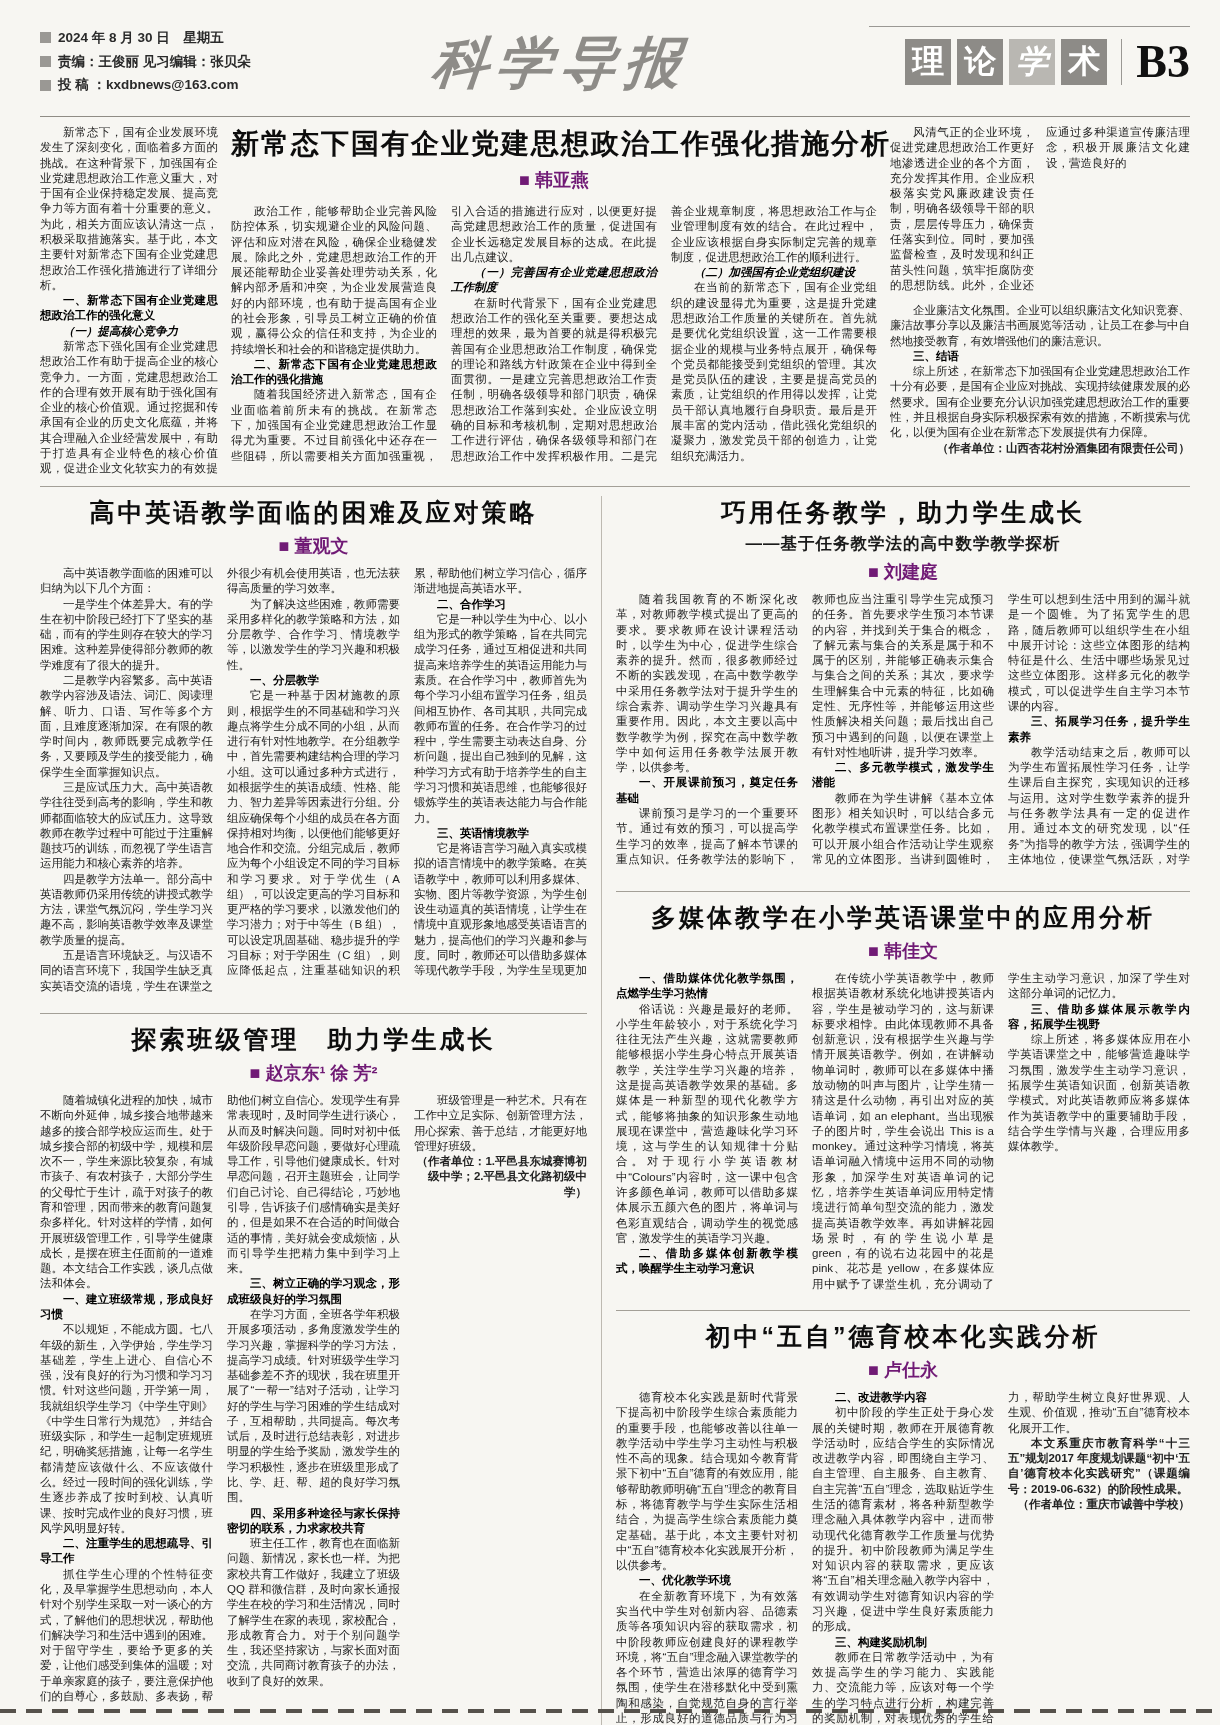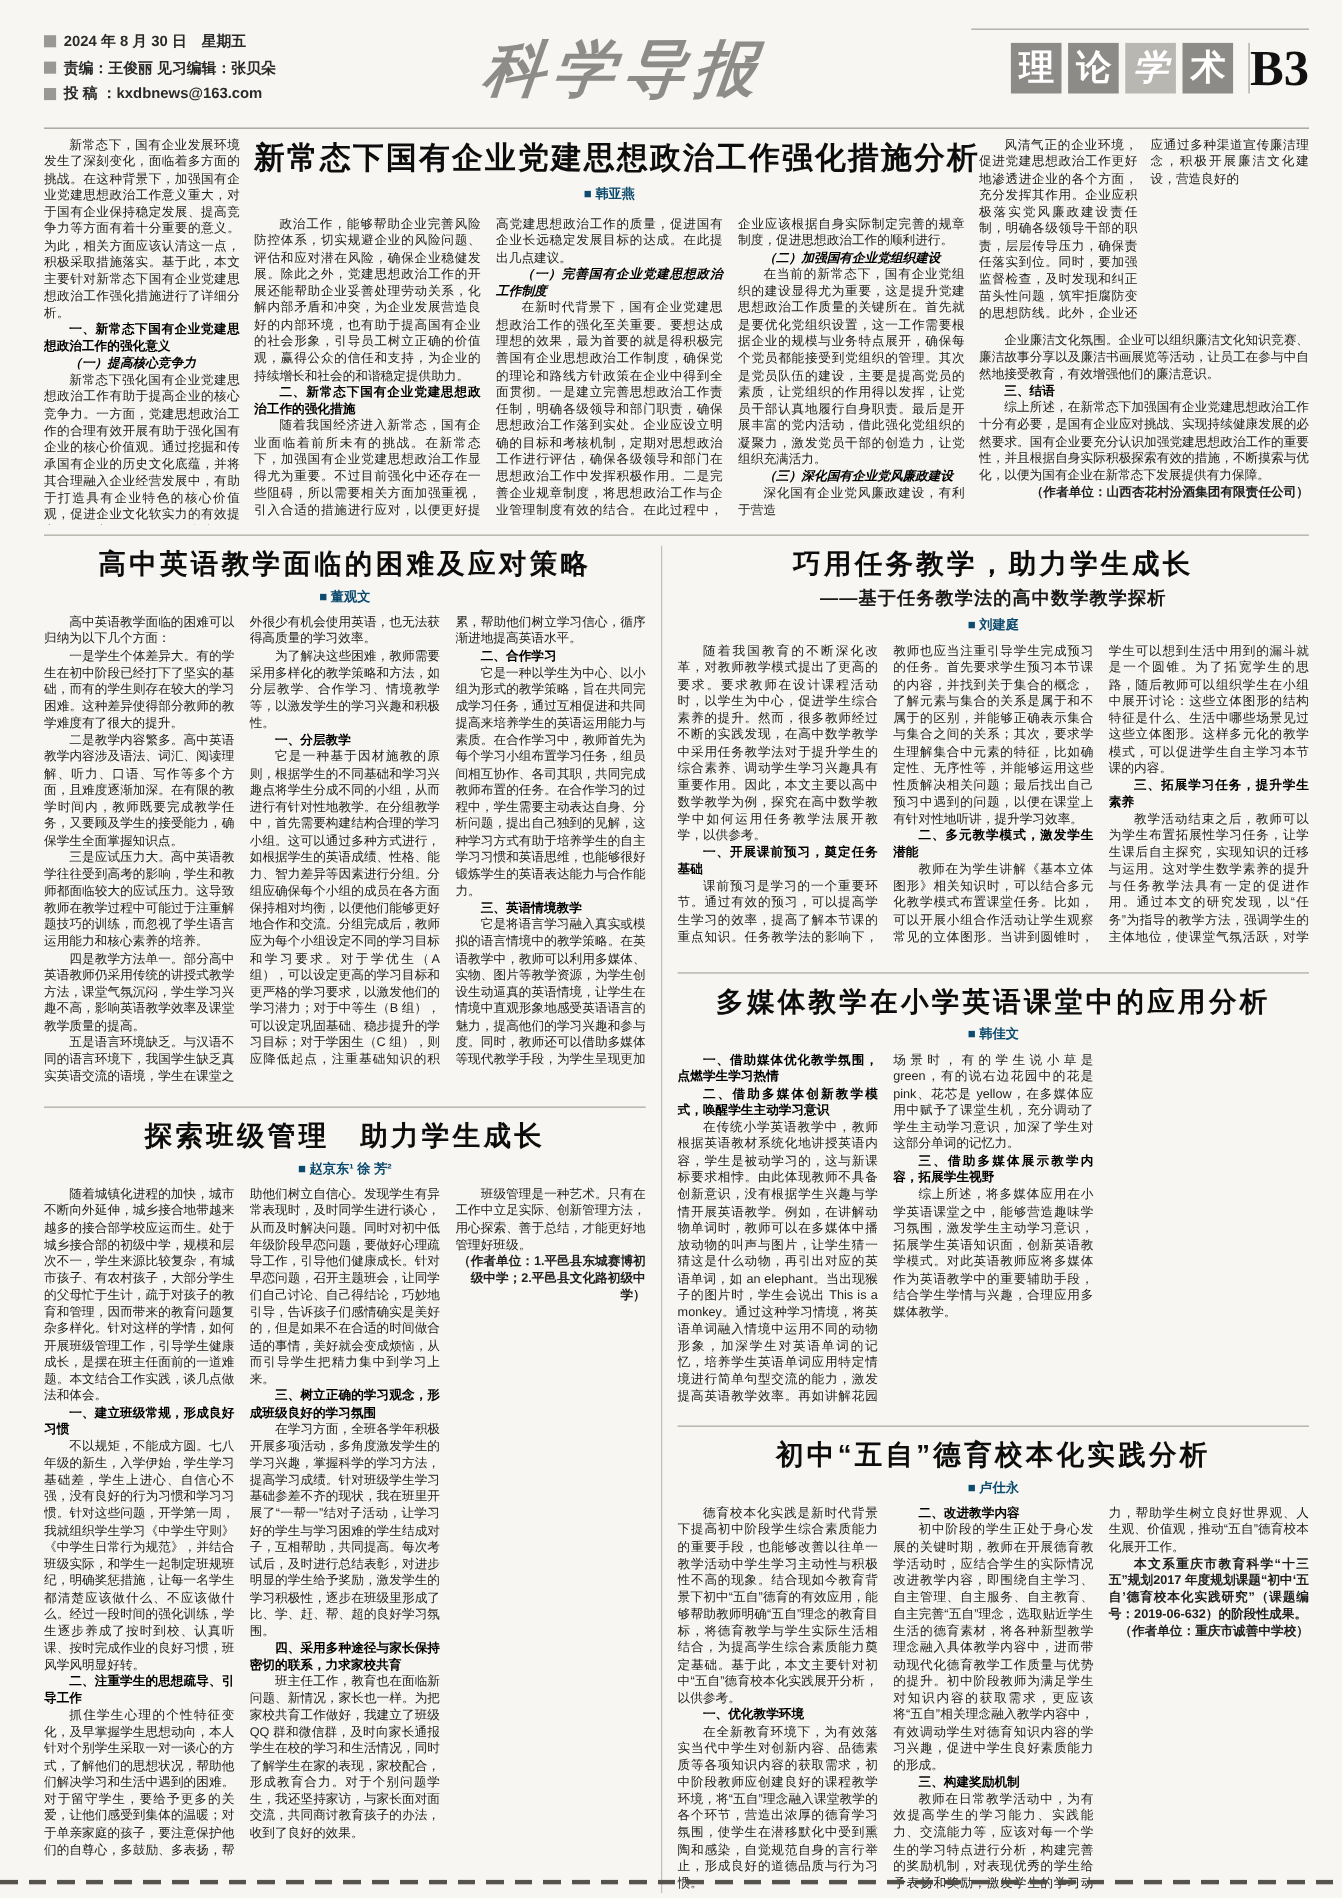--- a/index.html
+++ b/index.html
@@ -8,29 +8,29 @@
   .page{position:absolute;left:40px;top:26px;width:1150px}
   
   .hdr{display:flex;align-items:flex-start;justify-content:space-between;padding-bottom:8px;border-bottom:1px solid #8f8c85}
   .hdr-left{font-size:13.5px;font-weight:bold;line-height:1.75;color:#2a2a2a;white-space:nowrap}
   .hdr-left .row{display:flex;align-items:center}
   .sq{display:inline-block;width:11px;height:11px;background:#9a9894;margin-right:7px;flex:0 0 auto}
   .masthead{font-size:56px;font-weight:bold;font-style:italic;color:#8e8c88;letter-spacing:8px;transform:skewX(-6deg);padding-bottom:6px;white-space:nowrap}
   .hdr-right{display:flex;align-items:center;border-top:1px solid #9a9894;padding-top:12px;padding-left:30px}
   .badge{width:46px;height:46px;background:#8d8b87;color:#fff;font-size:32px;font-weight:bold;display:flex;align-items:center;justify-content:center;margin-left:6px}
   .badge.light{background:#b9b7b2;font-style:italic}
-  .pageno{font-family:"Liberation Serif",serif;font-size:46px;font-weight:bold;color:#111;margin-left:14px;border-left:1px solid #9a9894;padding-left:0;line-height:1}
+  .pageno{font-family:"Liberation Serif",serif;font-size:46px;font-weight:bold;color:#111;margin-left:14px;border-left:1px solid #9a9894;padding-left:14px;line-height:1}
   
   .p{font-size:11.5px;line-height:1.33;text-align:justify;text-indent:2em;color:#222}
   .p.h1{font-weight:bold;color:#000}
   .p.h2{font-weight:bold;font-style:italic;color:#000}
   .p.note{font-weight:bold}
   .p.attr{font-weight:bold;text-align:right;text-indent:0}
   .cols{column-count:3;column-gap:14px;column-fill:auto;overflow:hidden}
-  .byline{text-align:center;font-size:12px;font-weight:bold;color:#0c4a6e;margin:5px 0 8px}
+  .byline{text-align:center;font-size:18px;font-weight:bold;color:#701a75;margin:5px 0 8px}
   .t2{font-size:25px;font-weight:bold;text-align:center;letter-spacing:3px;color:#0d0d0d;white-space:nowrap}
   .rule{border:0;border-top:1px solid #a39f97;margin:9px 0}
   
   .a1{display:flex;gap:13px;height:352px;margin-top:8px;overflow:hidden}
   .a1-left{width:178px;flex:0 0 auto;overflow:hidden}
   .a1-center{flex:1;display:flex;flex-direction:column;min-width:0}
   .a1-title{font-size:28px;font-weight:bold;text-align:center;letter-spacing:2px;color:#0d0d0d;white-space:nowrap}
   .a1-body{flex:1;margin-top:4px}
   .a1-right{width:300px;flex:0 0 auto;display:flex;flex-direction:column;overflow:hidden}
   .a1-rt{column-count:2;column-gap:12px;column-fill:auto;height:172px;overflow:hidden}
@@ -172,20 +172,21 @@
             <p class="p h1">三、拓展学习任务，提升学生素养</p>
             <p class="p">教学活动结束之后，教师可以为学生布置拓展性学习任务，让学生课后自主探究，实现知识的迁移与运用。这对学生数学素养的提升与任务教学法具有一定的促进作用。通过本文的研究发现，以“任务”为指导的教学方法，强调学生的主体地位，使课堂气氛活跃，对学生的学习和发展起着举足轻重的作用。在未来的教学中，教师也要对新的教学方式进行不断的探索，促进高中数学教学质量的提升。</p>
           </div>
       </div>
       <hr class="rule">
       <div>
         <div class="t2">多媒体教学在小学英语课堂中的应用分析</div>
         <div class="byline">■ 韩佳文</div>
         <div class="cols bodyA4">
             <p class="p h1">一、借助媒体优化教学氛围，点燃学生学习热情</p>
+            <p class="p">俗话说：兴趣是最好的老师。小学生年龄较小，对于系统化学习往往无法产生兴趣，这就需要教师能够根据小学生身心特点开展英语教学，关注学生学习兴趣的培养，这是提高英语教学效果的基础。多媒体是一种新型的现代化教学方式，能够将抽象的知识形象生动地展现在课堂中，营造趣味化学习环境，这与学生的认知规律十分贴合。对于现行小学英语教材中“Colours”内容时，这一课中包含许多颜色单词，教师可以借助多媒体展示五颜六色的图片，将单词与色彩直观结合，调动学生的视觉感官，激发学生的英语学习兴趣。</p>
             <p class="p h1">二、借助多媒体创新教学模式，唤醒学生主动学习意识</p>
             <p class="p">在传统小学英语教学中，教师根据英语教材系统化地讲授英语内容，学生是被动学习的，这与新课标要求相悖。由此体现教师不具备创新意识，没有根据学生兴趣与学情开展英语教学。例如，在讲解动物单词时，教师可以在多媒体中播放动物的叫声与图片，让学生猜一猜这是什么动物，再引出对应的英语单词，如 an elephant。当出现猴子的图片时，学生会说出 This is a monkey。通过这种学习情境，将英语单词融入情境中运用不同的动物形象，加深学生对英语单词的记忆，培养学生英语单词应用特定情境进行简单句型交流的能力，激发提高英语教学效率。再如讲解花园场景时，有的学生说小草是 green，有的说右边花园中的花是 pink、花芯是 yellow，在多媒体应用中赋予了课堂生机，充分调动了学生主动学习意识，加深了学生对这部分单词的记忆力。</p>
             <p class="p h1">三、借助多媒体展示教学内容，拓展学生视野</p>
             <p class="p">综上所述，将多媒体应用在小学英语课堂之中，能够营造趣味学习氛围，激发学生主动学习意识，拓展学生英语知识面，创新英语教学模式。对此英语教师应将多媒体作为英语教学中的重要辅助手段，结合学生学情与兴趣，合理应用多媒体教学。</p>
           </div>
       </div>
       <hr class="rule">
       <div>
         <div class="t2">初中“五自”德育校本化实践分析</div>
         <div class="byline">■ 卢仕永</div>

